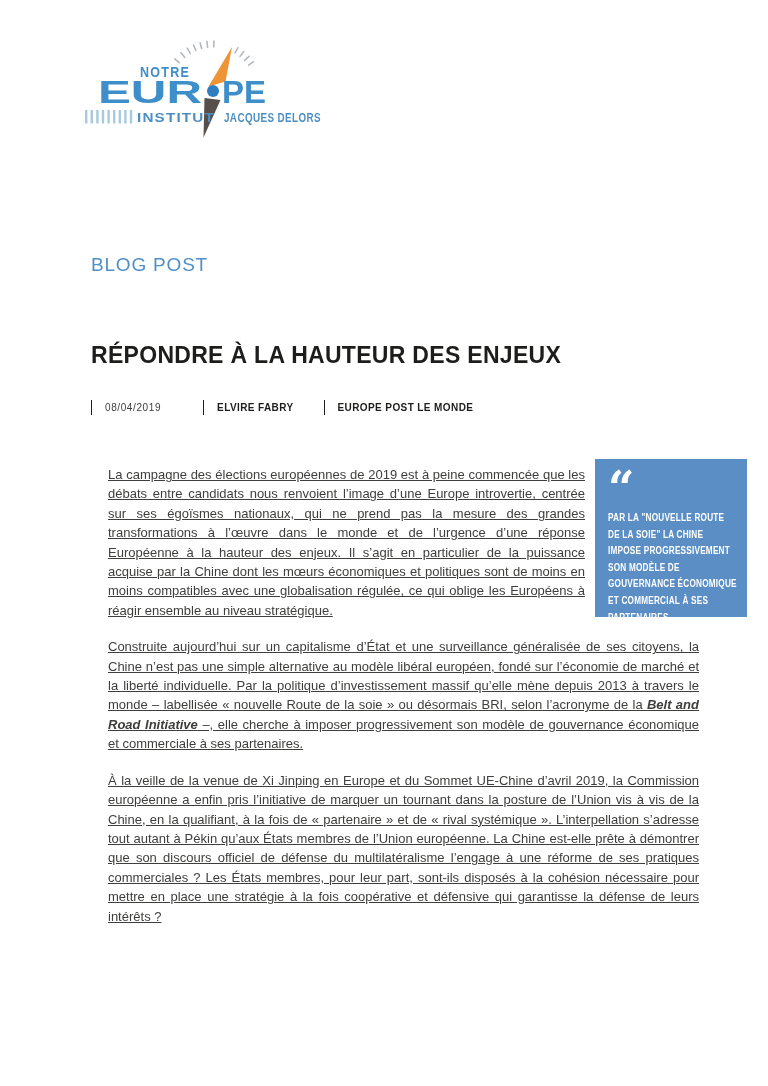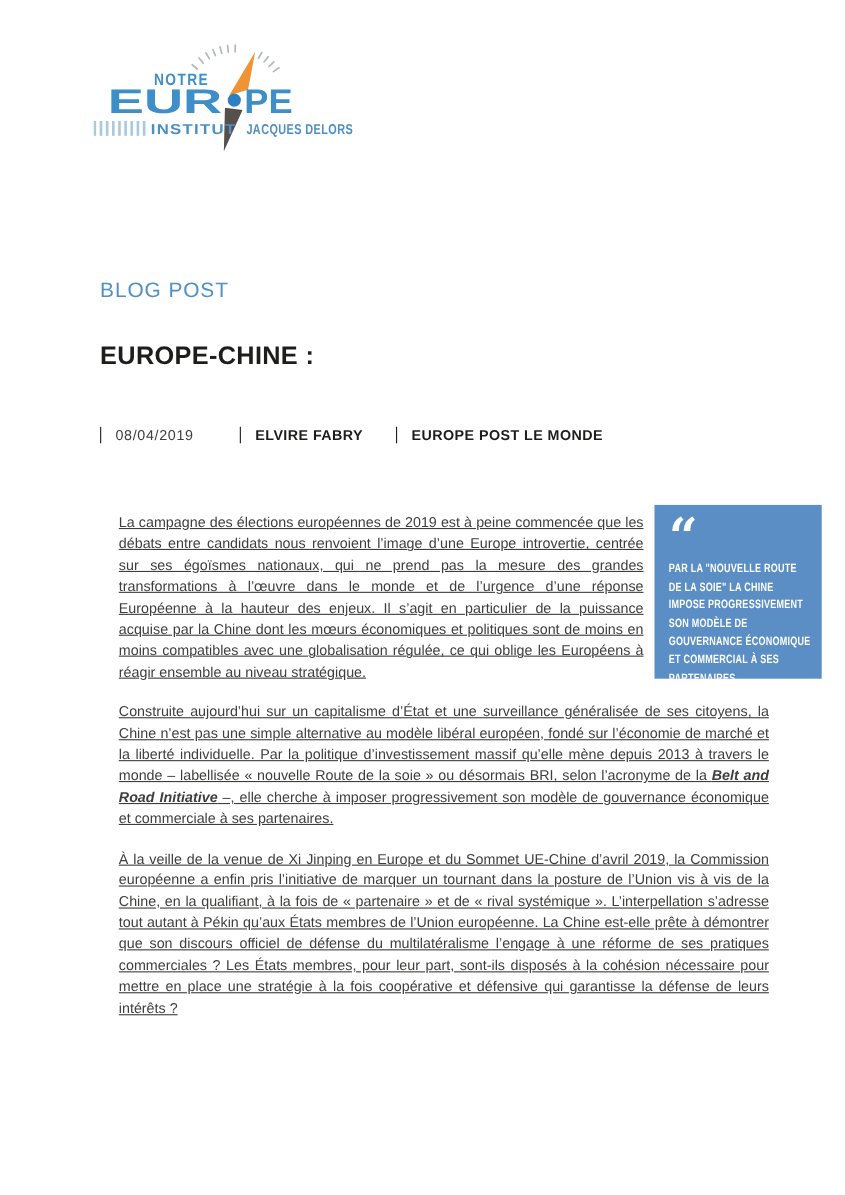--- a/index.html
+++ b/index.html
@@ -27,23 +27,23 @@
     color: var(--accent-blue, #5190c7);
   }
   .doc-title {
     position: absolute; left: 91px; top: 308px;
     font-size: 23px; font-weight: 700; line-height: 31.5px;
     letter-spacing: 0.3px; color: var(--ink, #1d1d1b);
   }
 
   
   .meta {
-    position: absolute; left: 91px; top: 388px;
+    position: absolute; left: 91px; top: 400px;
     display: flex; align-items: center;
-    font-size: 13px; color: var(--ink, #1d1d1b);
+    font-size: 10px; color: var(--ink, #1d1d1b);
   }
   .meta .sep {
     display: inline-block; width: 1px; height: 15px;
     background: #1d1d1b; margin-right: 13px;
   }
   .meta .date {
     font-weight: 400; letter-spacing: 0.6px; color: #3e3e3d;
     margin-right: 42px;
   }
   .meta .strong {
@@ -146,21 +146,22 @@
         <rect x="44.8" y="82" width="2.4" height="13.5"></rect>
       </g>
       <text x="52" y="93.5" font-family="Liberation Sans, sans-serif" font-size="13" font-weight="700" letter-spacing="1" fill="#4e8fc3" textLength="78" lengthAdjust="spacingAndGlyphs">INSTITUT</text>
       <text x="139" y="93.5" font-family="Liberation Sans, sans-serif" font-size="13" font-weight="700" letter-spacing="0.5" fill="#4e8fc3" textLength="97" lengthAdjust="spacingAndGlyphs">JACQUES DELORS</text>
     </svg>
   </div>
 
   <div class="kicker">BLOG POST</div>
 
   <h1 class="doc-title" style="margin:0;">
-    <span>EUROPE-CHINE :</span><br>
+    <br>
+    <span>RÉPONDRE À LA HAUTEUR DES ENJEUX</span>
   </h1>
 
   <div class="meta">
     <span class="sep"></span>
     <span class="date">08/04/2019</span>
     <span class="sep"></span>
     <span class="strong">ELVIRE FABRY</span>
     <span class="sep"></span>
     <span class="strong">EUROPE POST LE MONDE</span>
   </div>

